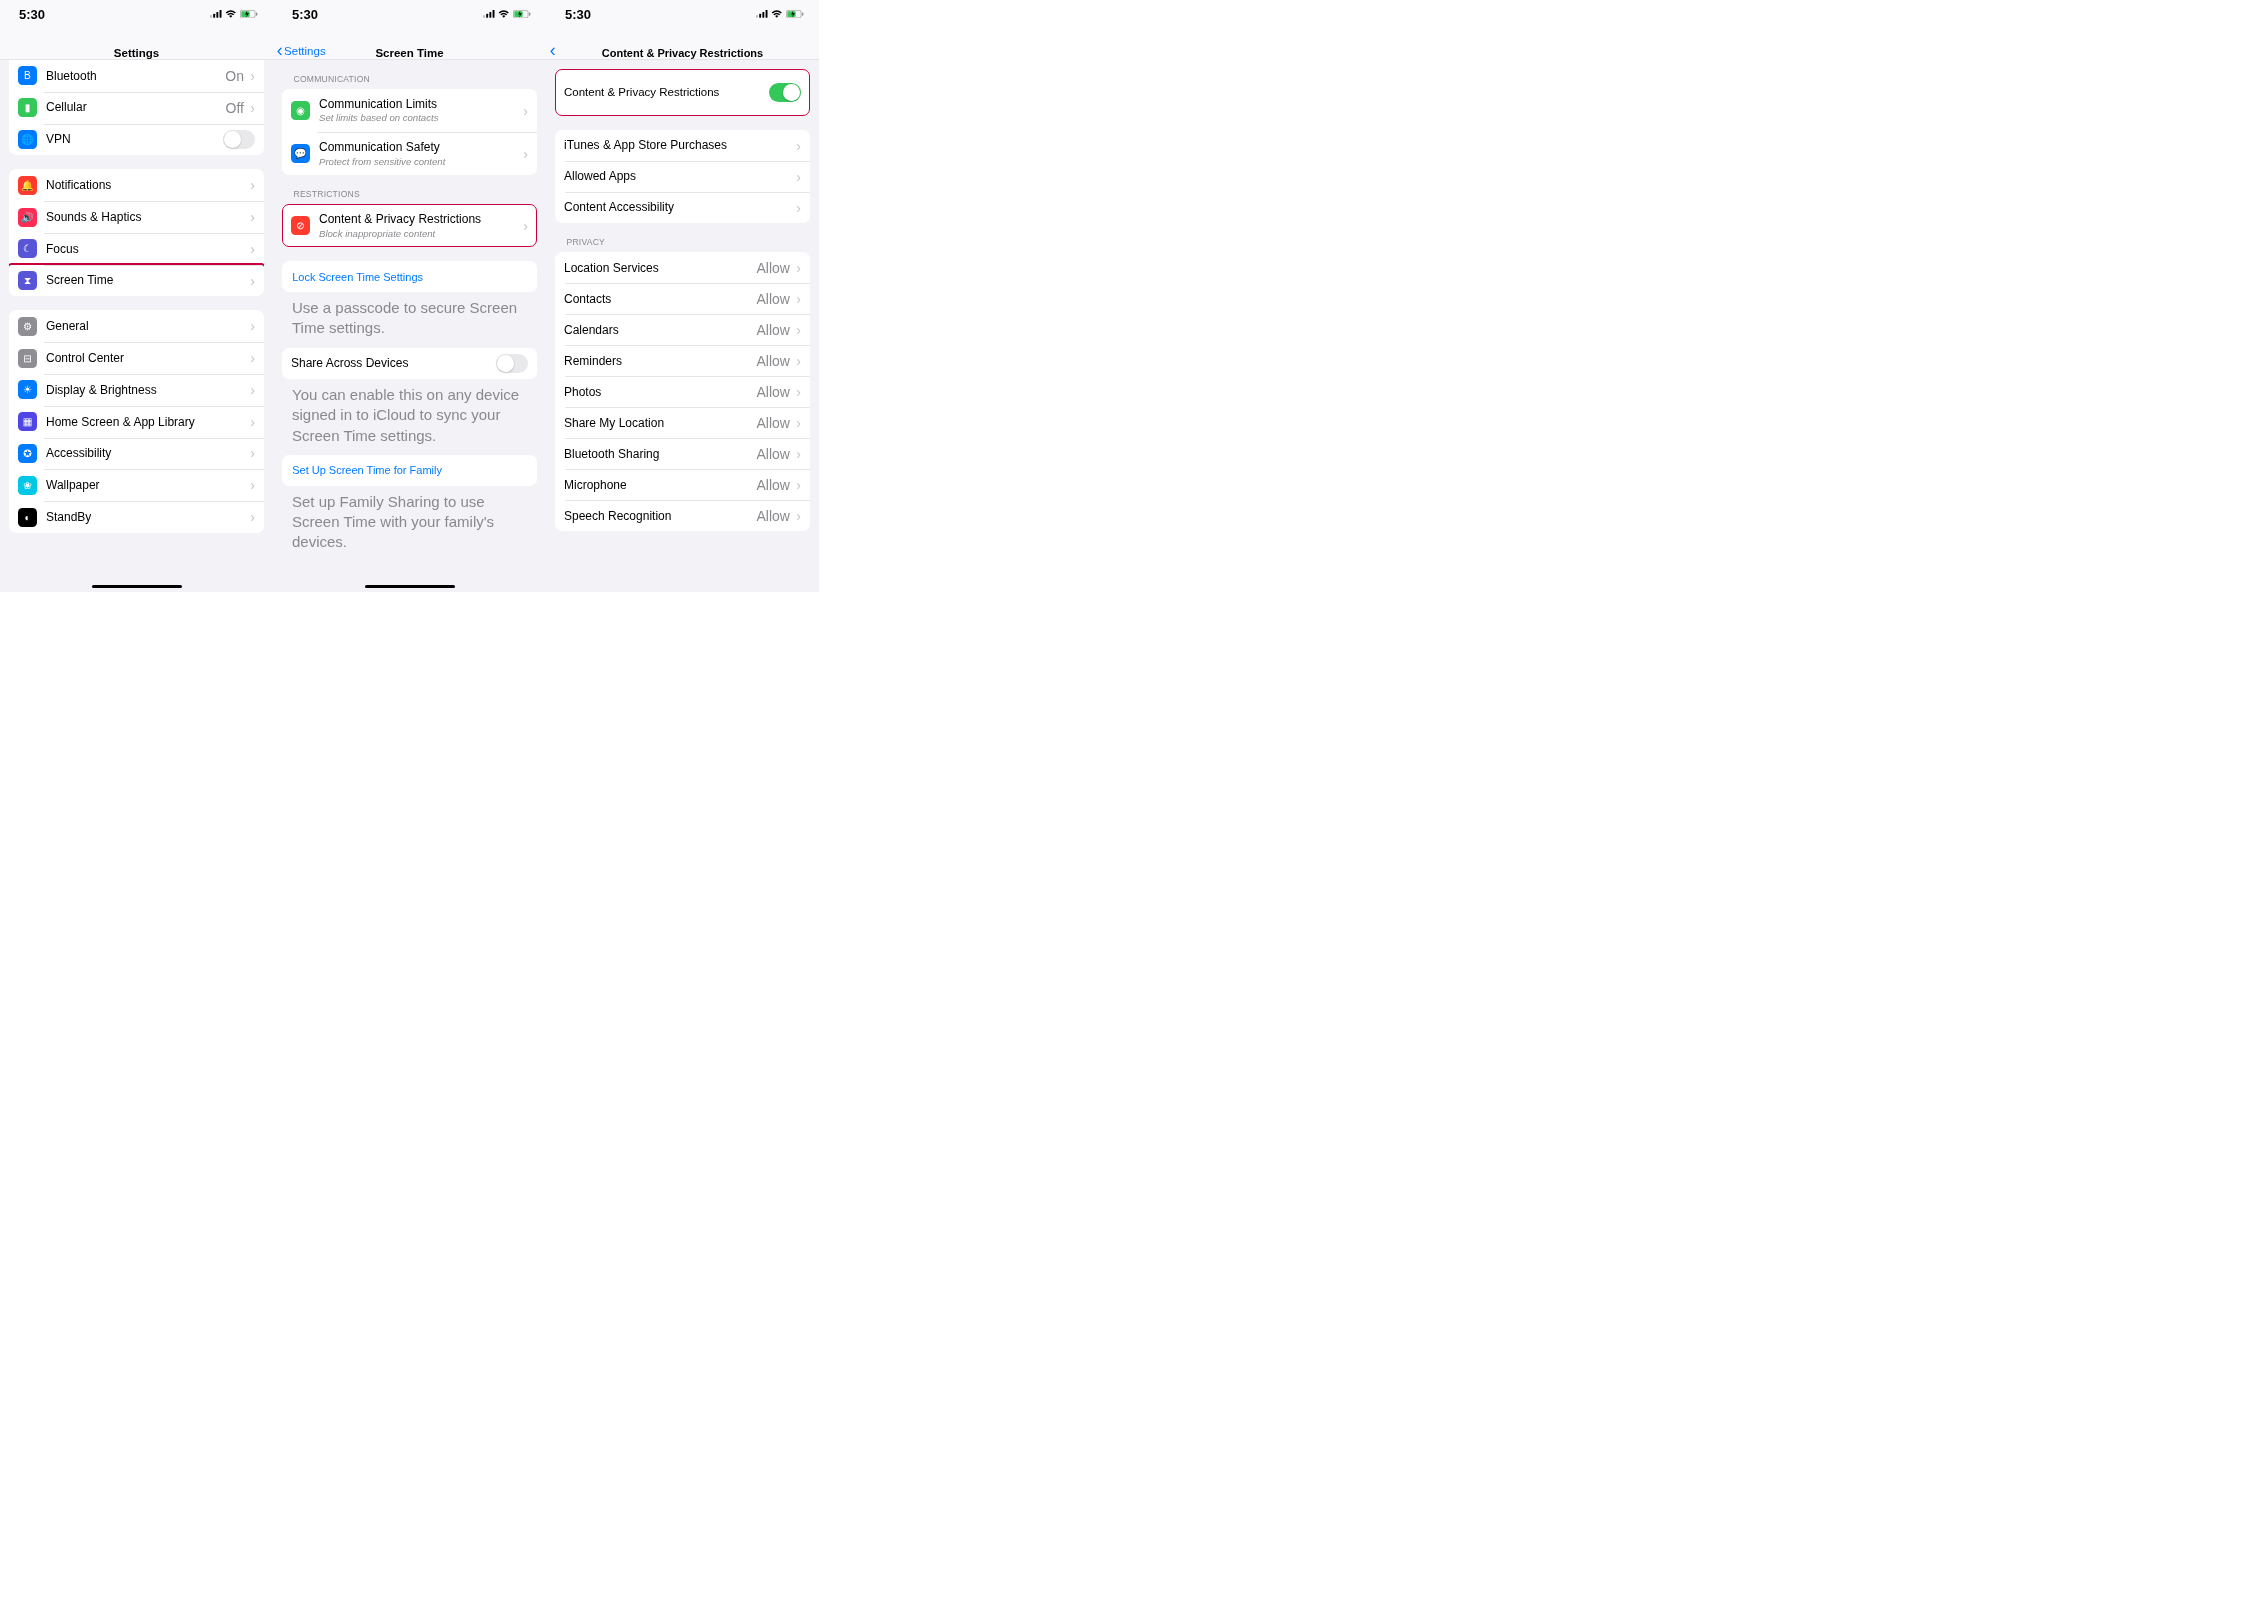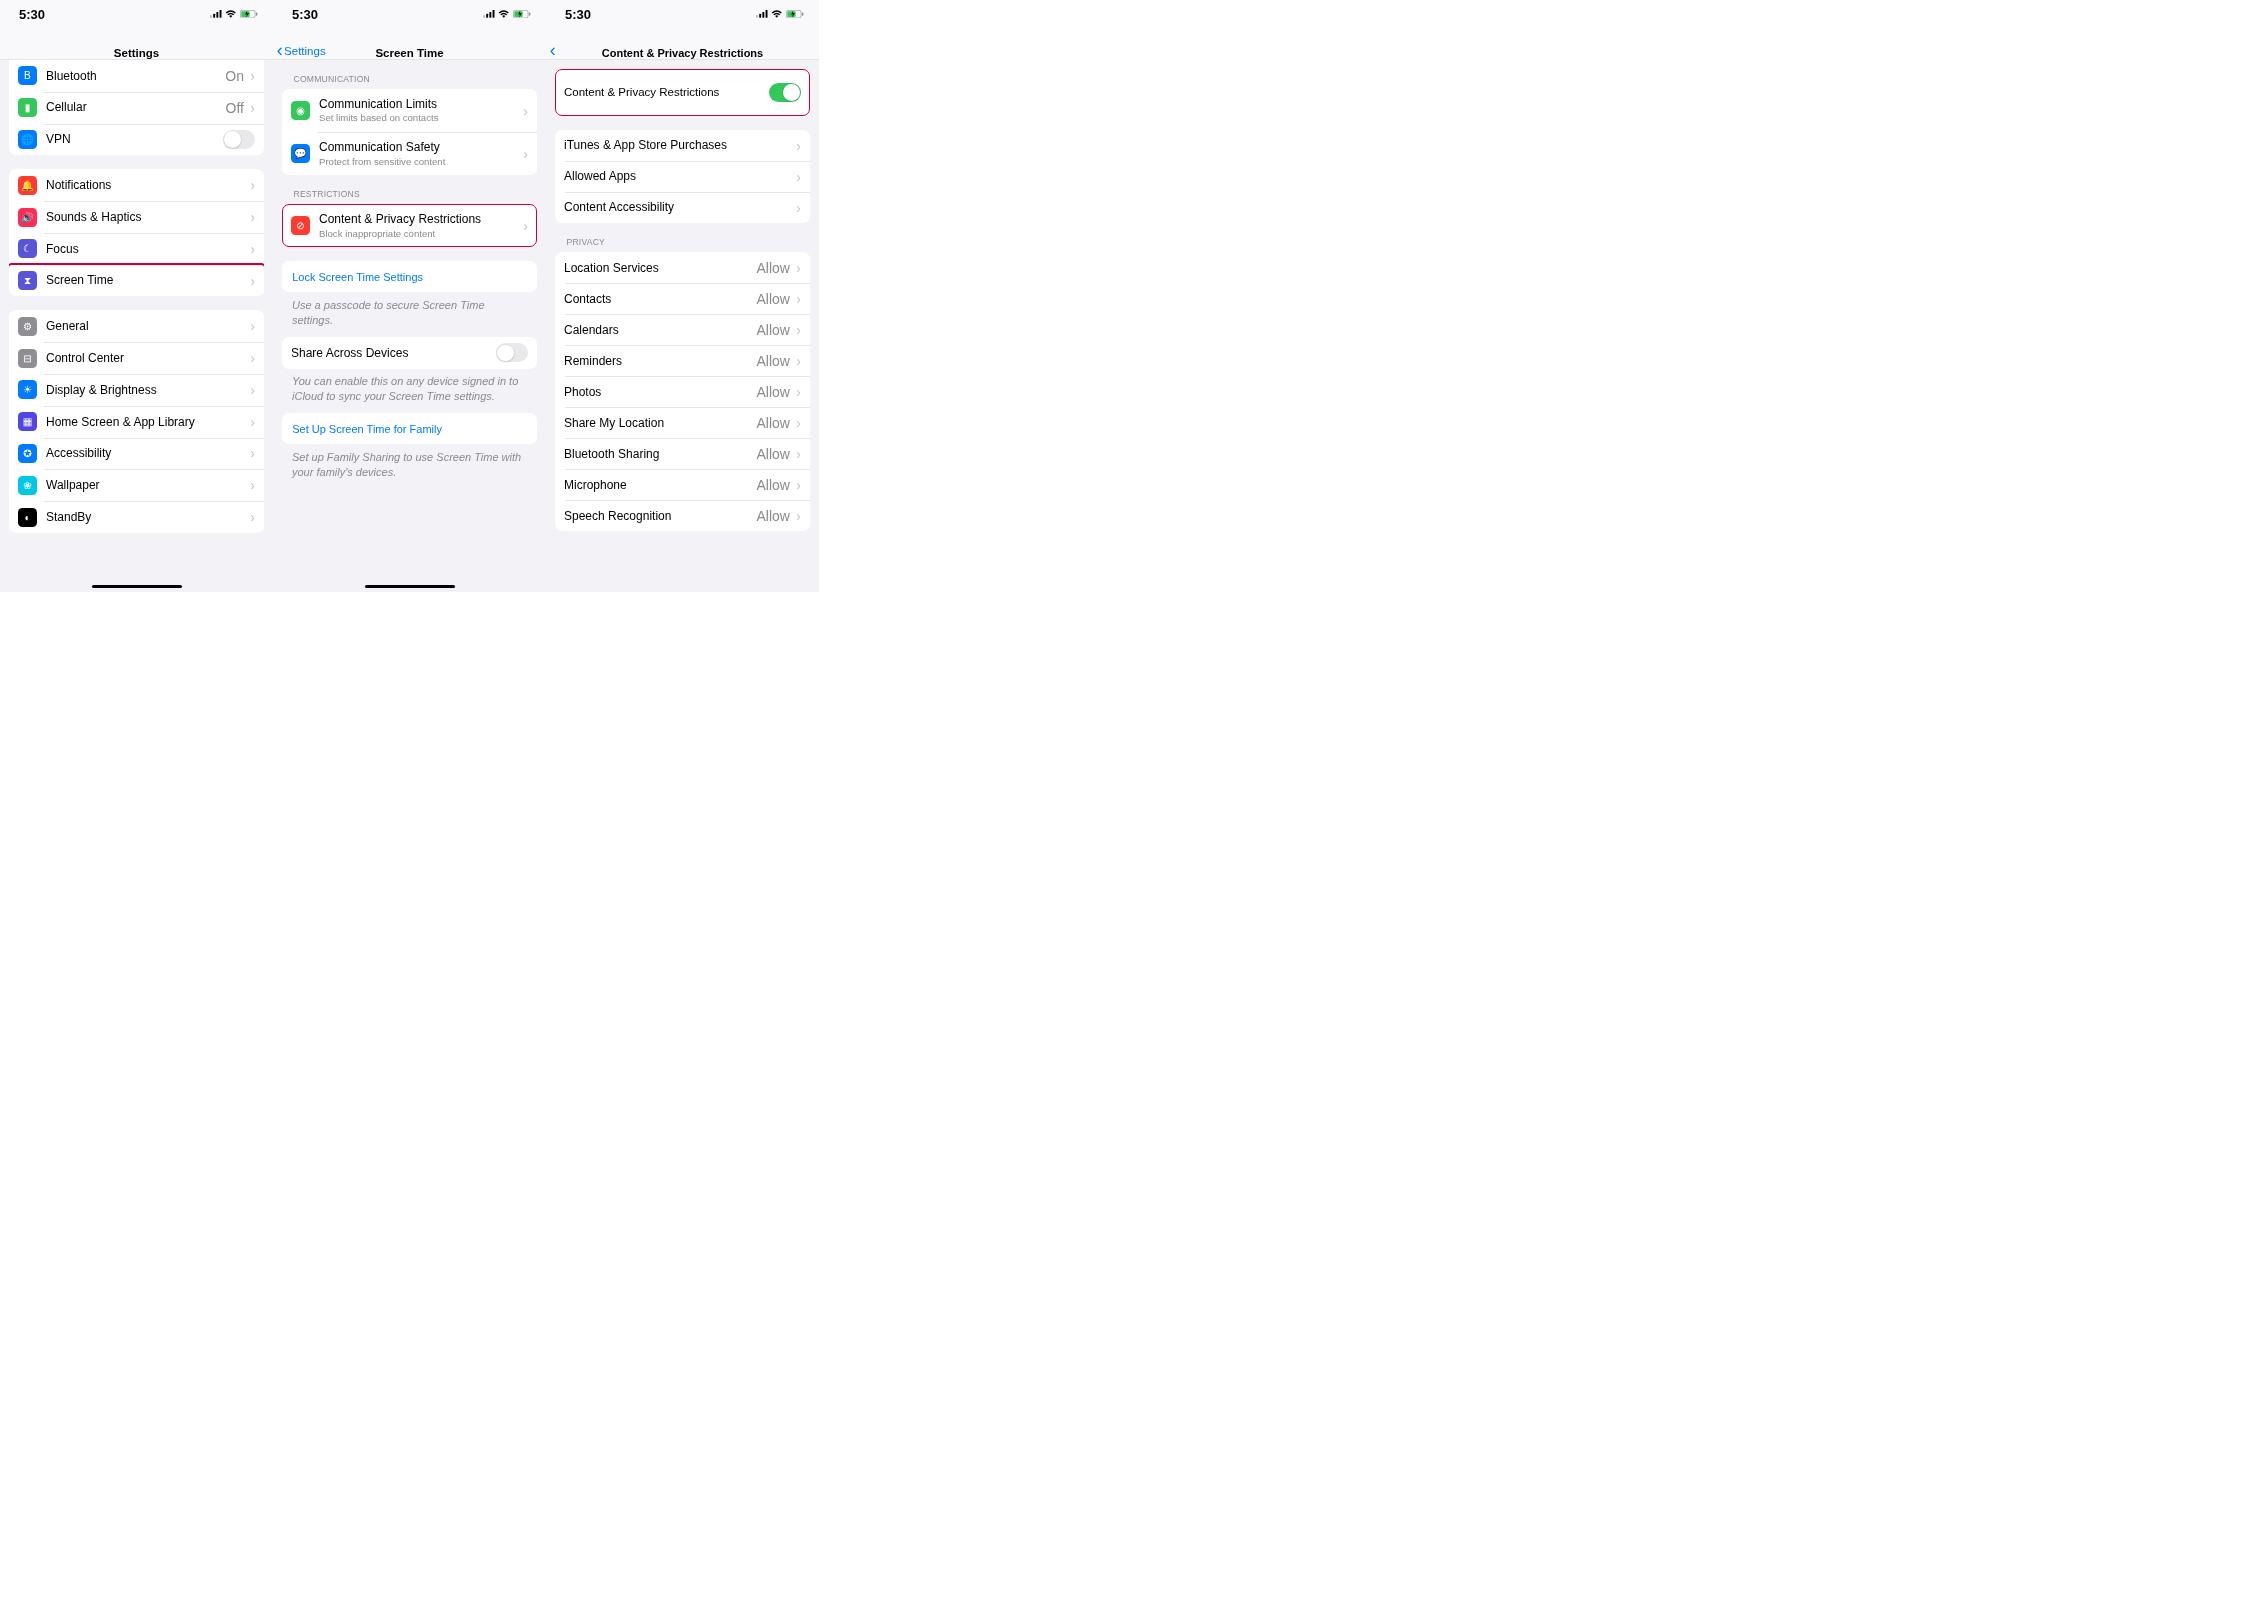--- a/index.html
+++ b/index.html
@@ -73,38 +73,38 @@
   }
   .row.no-icon + .row.no-icon::before,
   .row.no-icon::before { left: 10.2px; }
   .appicon {
     width: 19px; height: 19px; border-radius: 4.5px;
     flex-shrink: 0; margin-right: 9px;
     display: flex; align-items: center; justify-content: center;
     color: #fff; font-size: 10.2px;
   }
   .row-title { font-size: 12px; color: #000; line-height: 1.2; flex:1;}
-  .row-sub { font-size: 9.6px; color: #8a8a8e; line-height: 1.25; margin-top:1.3px;}
+  .row-sub { font-size: 9.6px; color: #8a8a8e; line-height: 1.25; margin-top:1.3px;font-style:italic;}
   .row-stack { display:flex; flex-direction:column; flex:1; }
   .row-value { font-size: 14px; color: #8a8a8e; margin-right: 3.8px; }
   .chevron { color: #c5c5c8; font-size: 14px; font-weight: 400; margin-left: 2.6px; line-height:1;}
   .toggle {
     width: 32px; height: 19px; border-radius: 9.6px; background: #e9e9eb;
     position: relative; flex-shrink:0;
   }
   .toggle::after {
     content:""; position:absolute; top:1.3px; width:16.7px; height:16.7px;
     border-radius:50%; background:#fff; box-shadow:0 0.6px 1.9px rgba(0,0,0,0.25);
   }
   .toggle.off::after { left: 1.3px; }
   .toggle.on { background:#34c759; }
   .toggle.on::after { right: 1.3px; }
   .footer-note {
-    font-size: 11px; color:#8a8a8e;
-    padding: 5.8px 19px 9px 19px; line-height:1.35;font-style:italic;
+    font-size: 15px; color:#8a8a8e;
+    padding: 5.8px 19px 9px 19px; line-height:1.35;
   }
   .link-row { color:#007aff; font-size:11px; font-weight:400; padding:9px 10.2px; }
   .highlight { outline: 1.9px solid #c9003c; outline-offset:-1.3px; border-radius:7px; }
   .highlight-row { box-shadow: 0 0 0 1.9px #c9003c; position:relative; z-index:2; border-radius:2.6px;}
   .home-indicator {
     position:absolute; bottom:3.8px; left:50%; transform:translateX(-50%);
     width:90px; height:3.2px; border-radius:1.9px; background:#000;
   }
   .spacer { height: 14px; }
   

